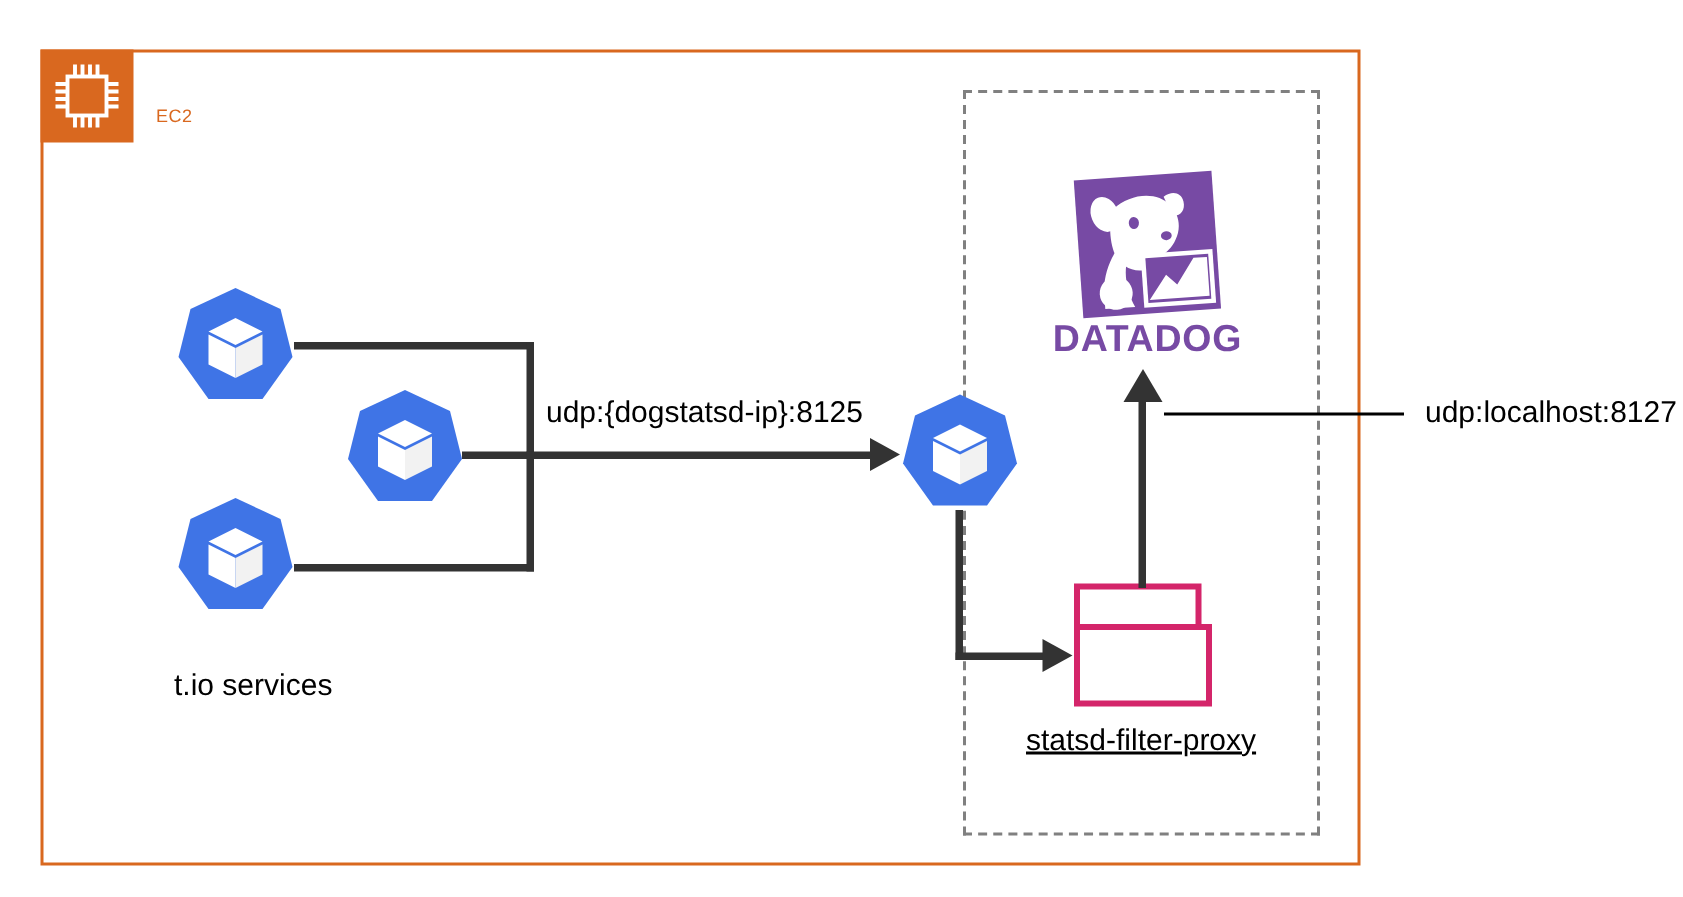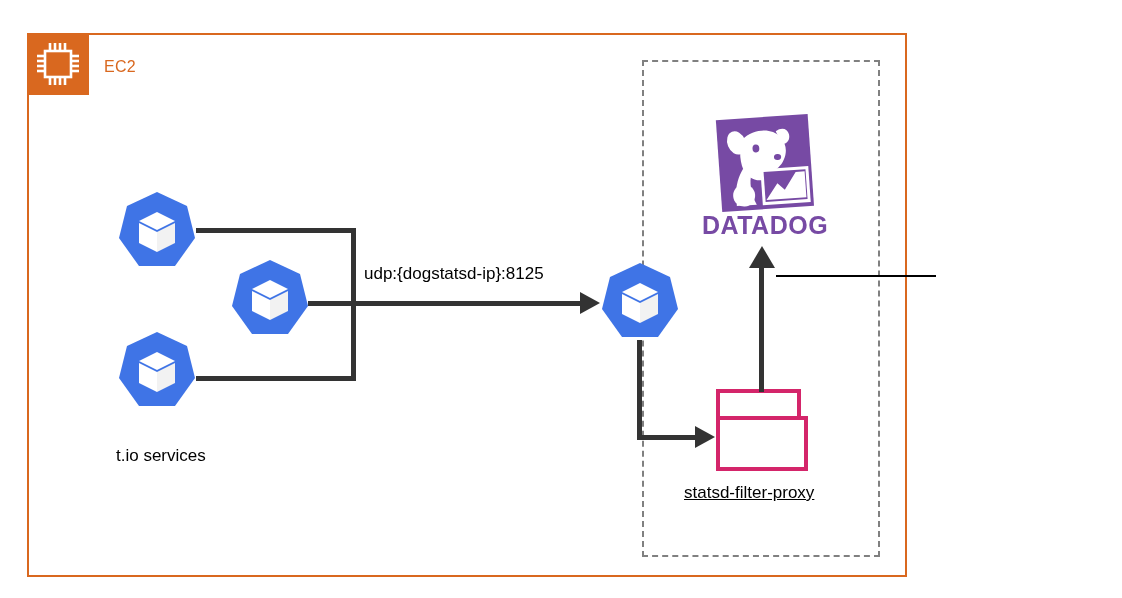--- a/index.html
+++ b/index.html
@@ -31,22 +31,22 @@
     position: absolute;
     left: 27px;
     top: 33px;
     width: 62px;
     height: 62px;
     background: #d9681f;
   }
   .ec2-label {
     position: absolute;
     left: 104px;
-    top: 58px;
-    font-size: 16px;
+    top: 70px;
+    font-size: 12px;
     color: #d9681f;
     letter-spacing: 0.3px;
     white-space: nowrap;
   }
 
   
   .dashed-region {
     position: absolute;
     left: 642px;
     top: 60px;
@@ -85,21 +85,21 @@
   }
   .arrow-up {
     border-left: 13px solid transparent;
     border-right: 13px solid transparent;
     border-bottom: 22px solid #333333;
   }
 
   
   .label {
     position: absolute;
-    font-size: 17px;
+    font-size: 20px;
     color: #000000;
     white-space: nowrap;
   }
 
   
   .proxy-wrap {
     position: absolute;
     left: 716px;
     top: 389px;
     width: 92px;
@@ -241,20 +241,21 @@
     <div class="proxy-rect proxy-front"></div>
   </div>
 
   <div class="label" style="left:684px; top:483px;text-decoration:underline;">statsd-filter-proxy</div>
 
   <div class="line line-thick-v" style="left:759px; top:268px; height:124px;"></div>
   <div class="arrow-head arrow-up" style="left:749px; top:246px;"></div>
 
   <div class="line line-thin-h" style="left:776px; top:275px; width:160px;"></div>
 
+  <div class="label" style="left:950px; top:264px;">udp:localhost:8127</div>
 
   <div class="datadog">
     <svg viewBox="0 0 134 130" xmlns="http://www.w3.org/2000/svg">
 
       <g transform="rotate(-4 67 52)">
         <rect x="21" y="5" width="92" height="92" fill="#774aa4"></rect>
       </g>
 
       <g fill="#ffffff" transform="rotate(-4 67 52)">
 

